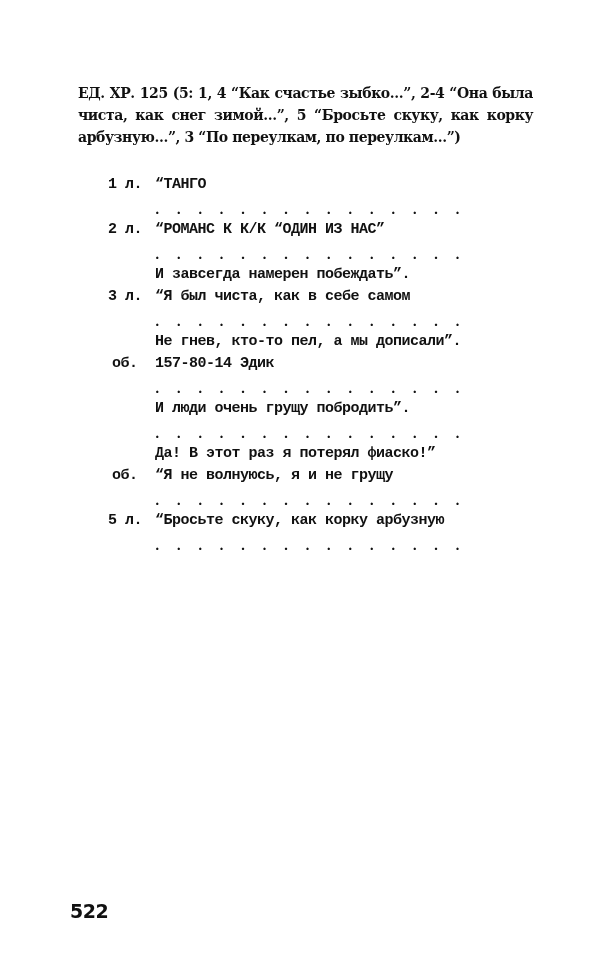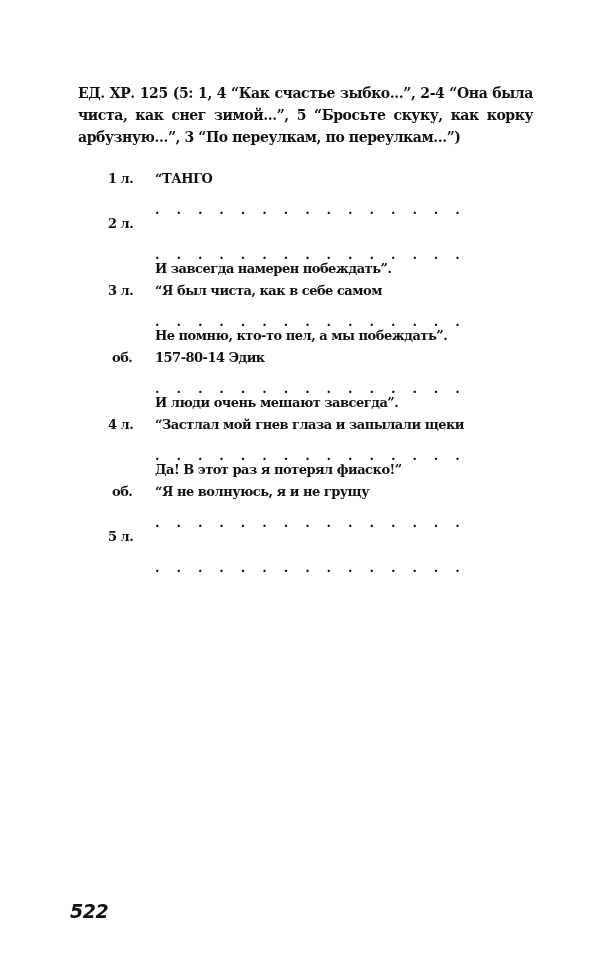--- a/index.html
+++ b/index.html
@@ -31,26 +31,27 @@
       left: 108px;
       top: 171px;
       width: 440px;
     }
     .entry {
       position: relative;
       margin-bottom: 0;
     }
     .line {
       display: flex;
-      align-items: flex-start;
+      align-items: flex-end;
       height: 22px;
-      font-size: 13px;
+      font-size: 15px;
       font-weight: bold;
       letter-spacing: -0.5px;
       white-space: nowrap;
+      font-family: Liberation Mono, monospace;
     }
     .label {
       width: 47px;
       flex: 0 0 47px;
       font-weight: bold;
     }
     .label.ob { padding-left: 4px; width: 43px; flex: 0 0 43px; }
     .dots {
       height: 23px;
       display: flex;
@@ -60,21 +61,20 @@
       letter-spacing: 6.2px;
       font-weight: bold;
       line-height: 1;
     }
     .text { }
     .page-number {
       position: absolute;
       left: 70px;
       top: 900px;
       font-size: 19px;
-      font-style: italic;
       font-weight: bold;
       font-family: "DejaVu Sans", "Liberation Sans", sans-serif;
       letter-spacing: -0.5px;
     }
   </style>
 </head>
 <body>
 
 <div class="header">ЕД. ХР. 125 (5: 1, 4 “Как счастье зыбко...”, 2-4 “Она была чиста, как снег зимой...”, 5 “Бросьте скуку, как корку арбузную...”, 3 “По переулкам, по переулкам...”)</div>
 
@@ -83,73 +83,71 @@
     <div class="line">
       <span class="label">1 л.</span>
       <span class="text">“ТАНГО</span>
     </div>
     <div class="dots">. . . . . . . . . . . . . . .</div>
   </div>
 
   <div class="entry">
     <div class="line">
       <span class="label">2 л.</span>
+      <span class="text">“РОМАНС К К/К “ОДИН ИЗ НАС”</span>
     </div>
     <div class="dots">. . . . . . . . . . . . . . .</div>
     <div class="line">
       <span class="label"></span>
       <span class="text">И завсегда намерен побеждать”.</span>
     </div>
   </div>
 
   <div class="entry">
     <div class="line">
       <span class="label">3 л.</span>
       <span class="text">“Я был чиста, как в себе самом</span>
     </div>
     <div class="dots">. . . . . . . . . . . . . . .</div>
     <div class="line">
       <span class="label"></span>
-      <span class="text">Не помню, кто-то пел, а мы побеждать”.</span>
+      <span class="text">Не гнев, кто-то пел, а мы дописали”.</span>
     </div>
   </div>
 
   <div class="entry">
     <div class="line">
       <span class="label ob">об.</span>
       <span class="text">157-80-14 Эдик</span>
     </div>
     <div class="dots">. . . . . . . . . . . . . . .</div>
     <div class="line">
       <span class="label"></span>
-      <span class="text">И люди очень мешают завсегда”.</span>
+      <span class="text">И люди очень грущу побродить”.</span>
     </div>
   </div>
 
   <div class="entry">
-    <div class="line">
-      <span class="label">4 л.</span>
-      <span class="text">“Застлал мой гнев глаза и запылали щеки</span>
-    </div>
     <div class="dots">. . . . . . . . . . . . . . .</div>
     <div class="line">
       <span class="label"></span>
       <span class="text">Да! В этот раз я потерял фиаско!”</span>
     </div>
   </div>
 
   <div class="entry">
     <div class="line">
       <span class="label ob">об.</span>
       <span class="text">“Я не волнуюсь, я и не грущу</span>
     </div>
     <div class="dots">. . . . . . . . . . . . . . .</div>
   </div>
 
   <div class="entry">
     <div class="line">
       <span class="label">5 л.</span>
+      <span class="text">“Бросьте скуку, как корку арбузную</span>
     </div>
     <div class="dots">. . . . . . . . . . . . . . .</div>
   </div>
 </div>
 
 <div class="page-number">522</div>
 
 </body></html>

